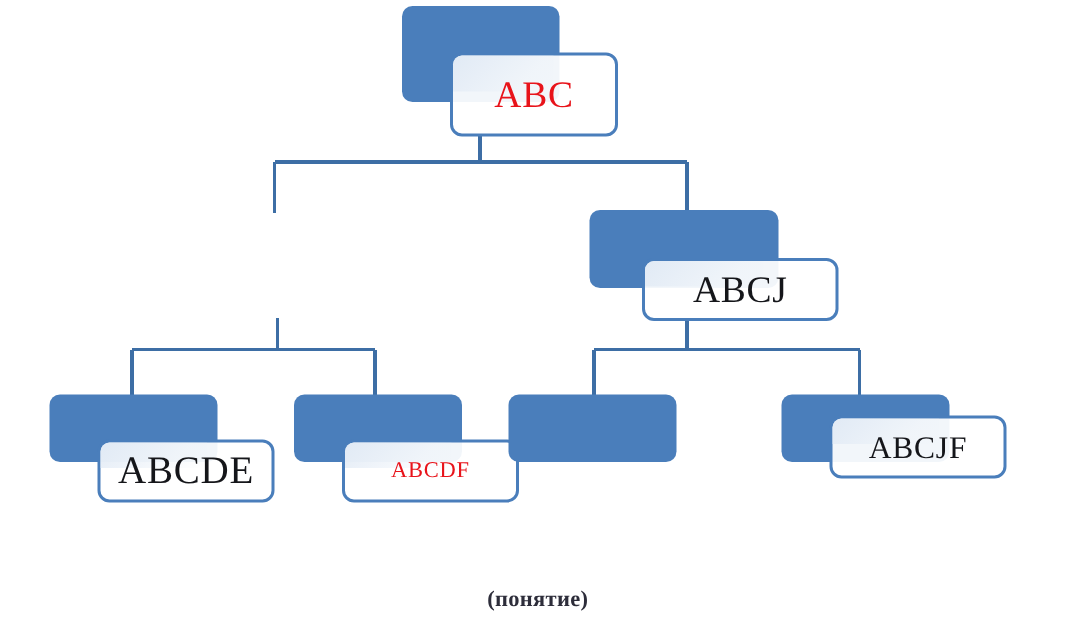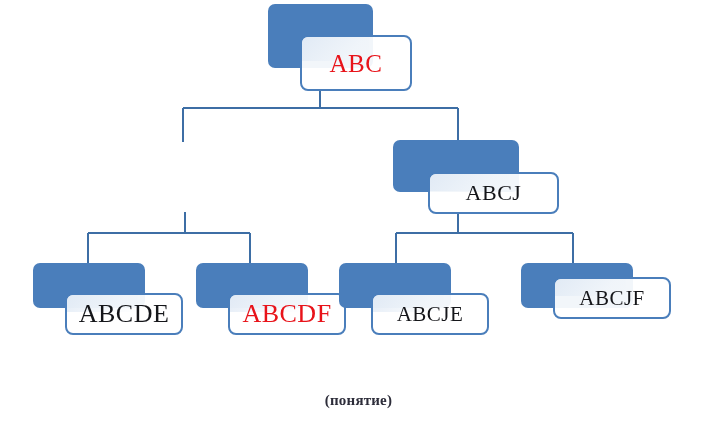--- a/index.html
+++ b/index.html
@@ -113,43 +113,40 @@
     <div class="node-back" style="width:105px; height:64px;"></div>
     <div class="node-card" style="left:32px; top:31px; width:112px; height:56px;">
       <span class="node-label label-red" style="font-size:25px;">ABC</span>
     </div>
   </div>
 
 
   <div class="node" style="left:393px; top:140px; width:168px; height:76px;">
     <div class="node-back" style="width:126px; height:52px;"></div>
     <div class="node-card" style="left:35px; top:32px; width:131px; height:42px;">
-      <span class="node-label label-black" style="font-size:22px;">ABCJ</span>
+      <span class="node-label label-black" style="font-size:25px;">ABCJ</span>
     </div>
   </div>
 
   <div class="node" style="left:33px; top:263px; width:152px; height:75px;">
     <div class="node-back" style="width:112px; height:45px;"></div>
     <div class="node-card" style="left:32px; top:30px; width:118px; height:42px;">
       <span class="node-label label-black" style="font-size:26px;">ABCDE</span>
     </div>
   </div>
 
   <div class="node" style="left:196px; top:263px; width:152px; height:75px;">
     <div class="node-back" style="width:112px; height:45px;"></div>
     <div class="node-card" style="left:32px; top:30px; width:118px; height:42px;">
-      <span class="node-label label-red" style="font-size:26px;">ABCDF</span>
+      <span class="node-label label-red" style="font-size:15px;">ABCDF</span>
     </div>
   </div>
 
   <div class="node" style="left:339px; top:263px; width:152px; height:75px;">
     <div class="node-back" style="width:112px; height:45px;"></div>
-    <div class="node-card" style="left:32px; top:30px; width:118px; height:42px;">
-      <span class="node-label label-black" style="font-size:21px;">ABCJE</span>
-    </div>
   </div>
 
   <div class="node" style="left:521px; top:263px; width:152px; height:75px;">
     <div class="node-back" style="width:112px; height:45px;"></div>
     <div class="node-card" style="left:32px; top:14px; width:118px; height:42px;justify-content:center;">
       <span class="node-label label-black" style="font-size:21px;">ABCJF</span>
     </div>
   </div>
 
   <div id="caption">(понятие)</div>

